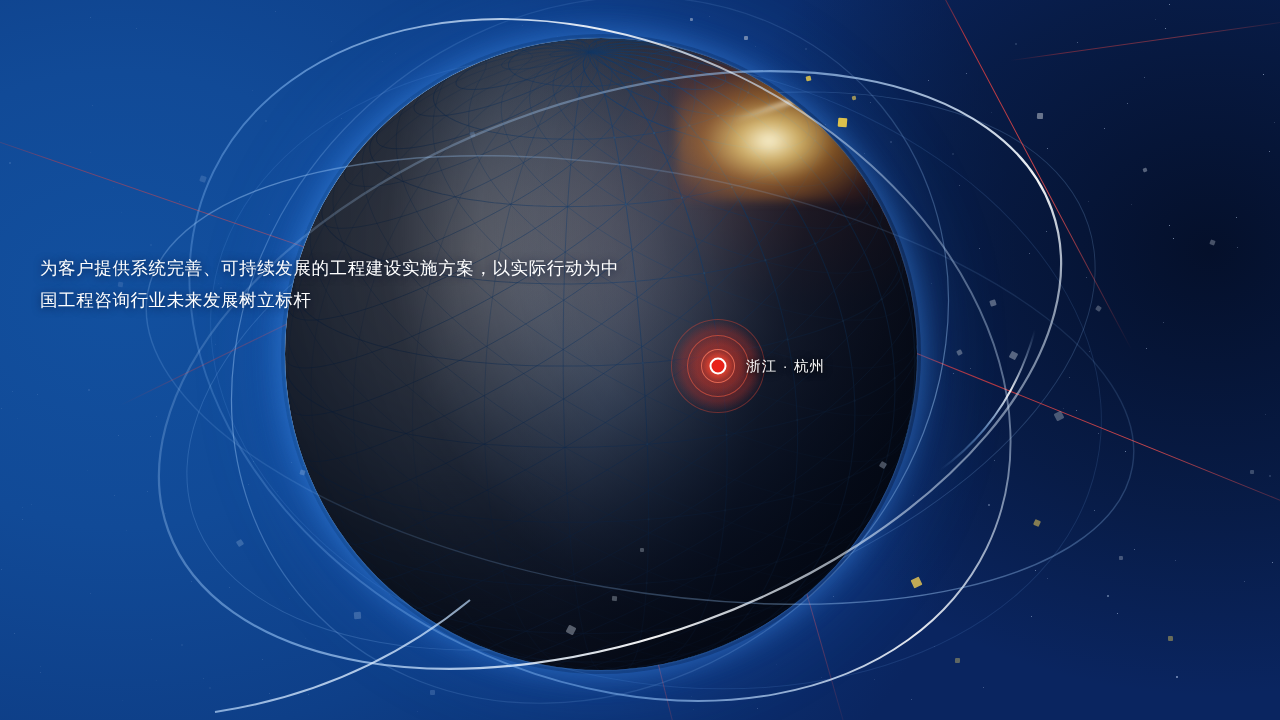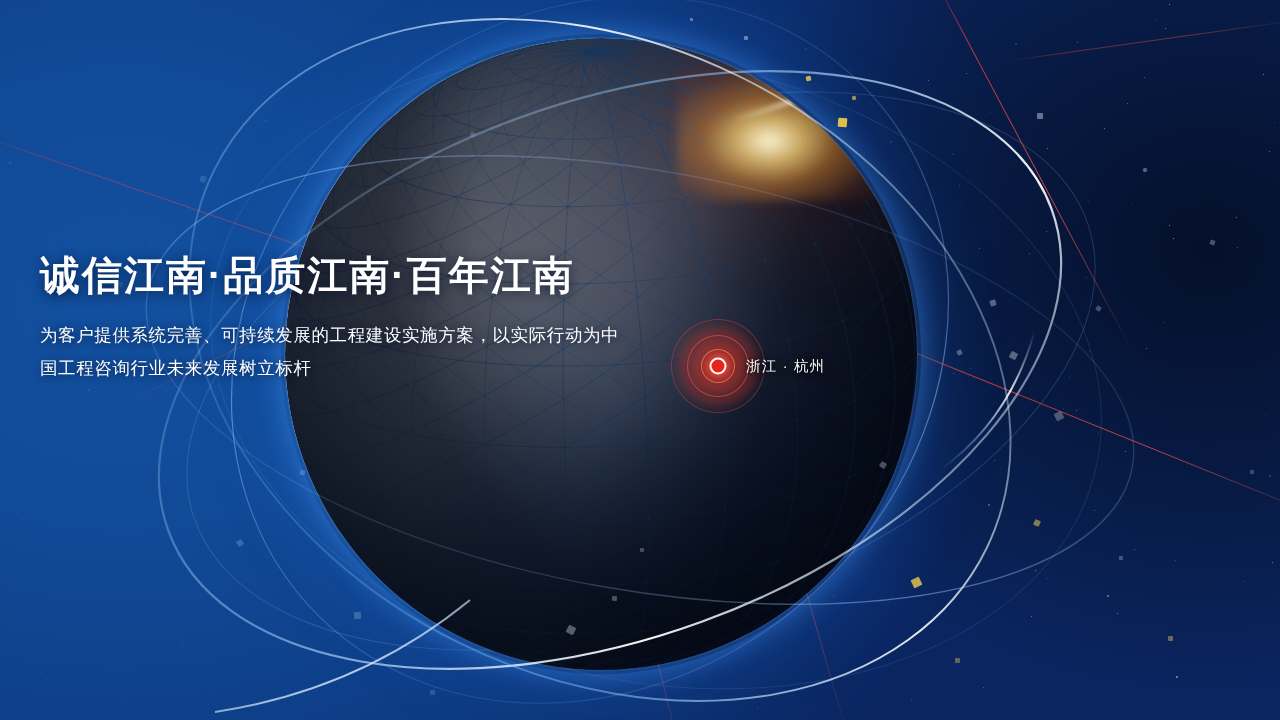--- a/index.html
+++ b/index.html
@@ -550,17 +550,16 @@
 
   <div id="marker">
     <div class="pulse p3"></div>
     <div class="pulse p2"></div>
     <div class="pulse p1"></div>
     <div class="pulse pcore"></div>
     <div id="markerLabel">浙江 · 杭州</div>
   </div>
 
   <div id="copy">
-    <h1 id="headline">诚信江南·品质江南·百年江南</h1>
     <p id="subtitle">为客户提供系统完善、可持续发展的工程建设实施方案，以实际行动为中国工程咨询行业未来发展树立标杆</p>
   </div>
 
 </div>
 
 </body></html>

